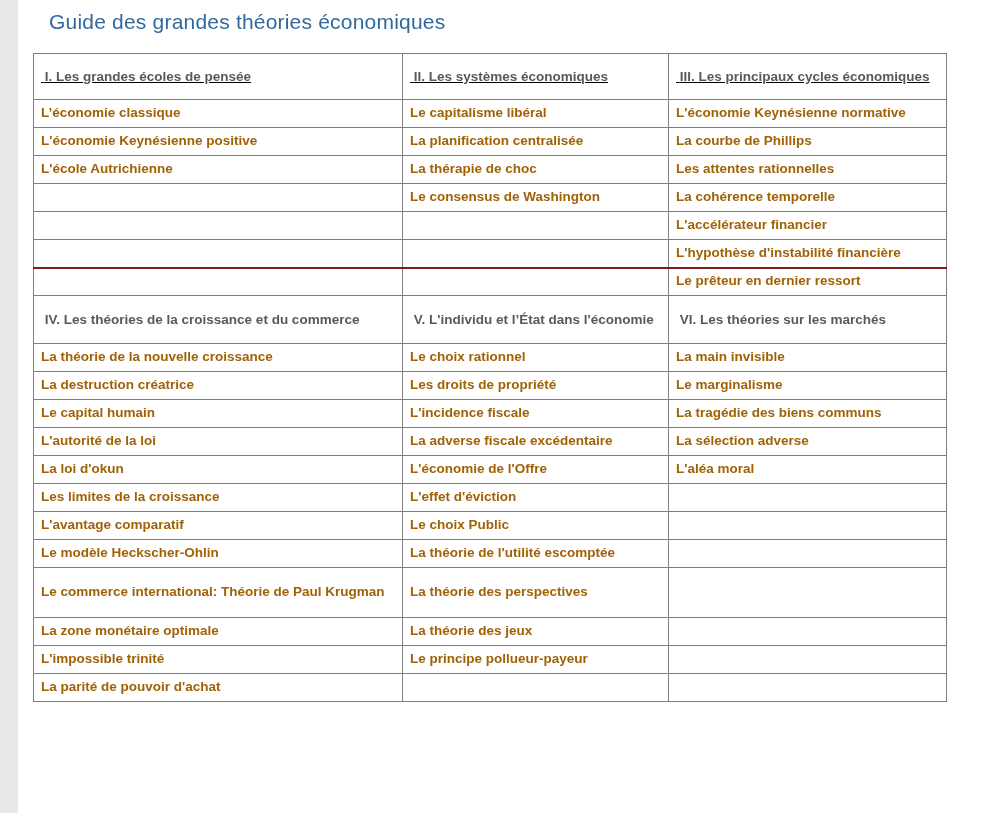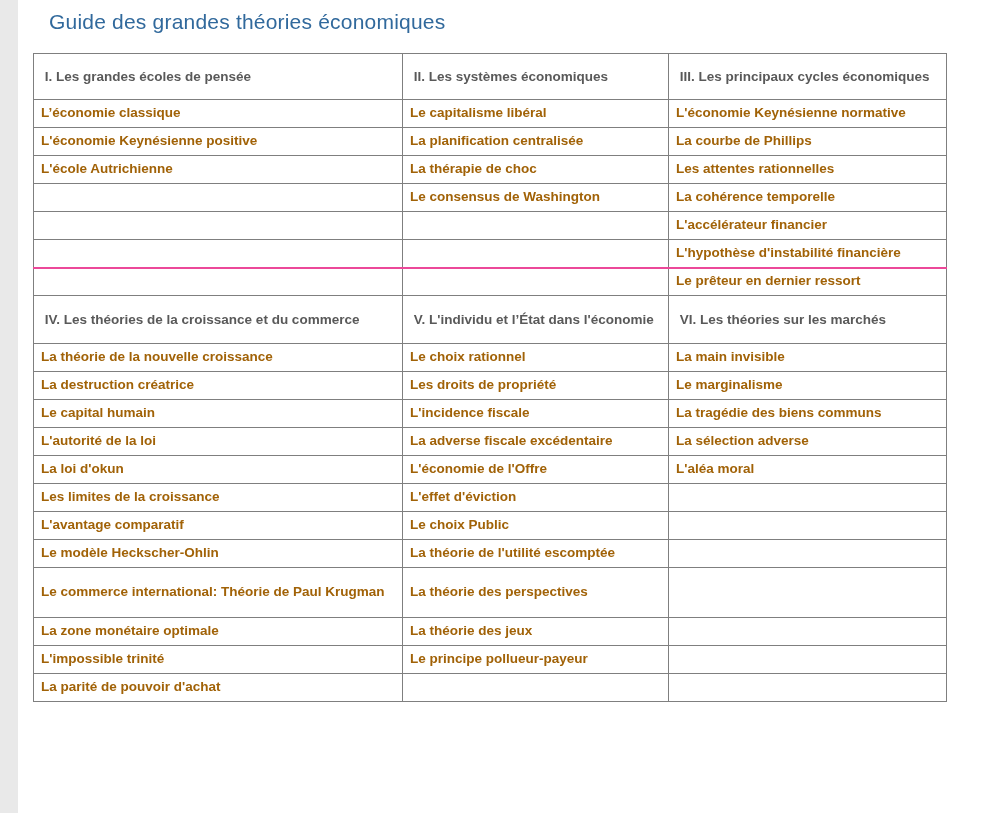--- a/index.html
+++ b/index.html
@@ -45,24 +45,24 @@
     text-align:left;
     white-space:pre-wrap;
   }
   td { font-size:13.5px; line-height:1.25; }
   td a.lnk {
     color:#a16207;
     font-weight:bold;
     text-decoration:none;
   }
   tr.r   { height:28px; }
-  tr.hr1 { height:46px; }
+  tr.hr1 { height:46px;text-decoration:underline; }
   tr.hr2 { height:48px; }
   tr.tall{ height:50px; }
-  tr.bridge td { border-top:2px solid #ec4899;margin-left:16px; }
+  tr.bridge td { border-top:2px solid #7f1d1d;margin-left:16px; }
 </style>
 </head>
 <body>
 
 <div class="gutter"></div>
 
 <div class="content">
   <h1 class="page-title">Guide des grandes théories économiques</h1>
 
   <table class="theories">

